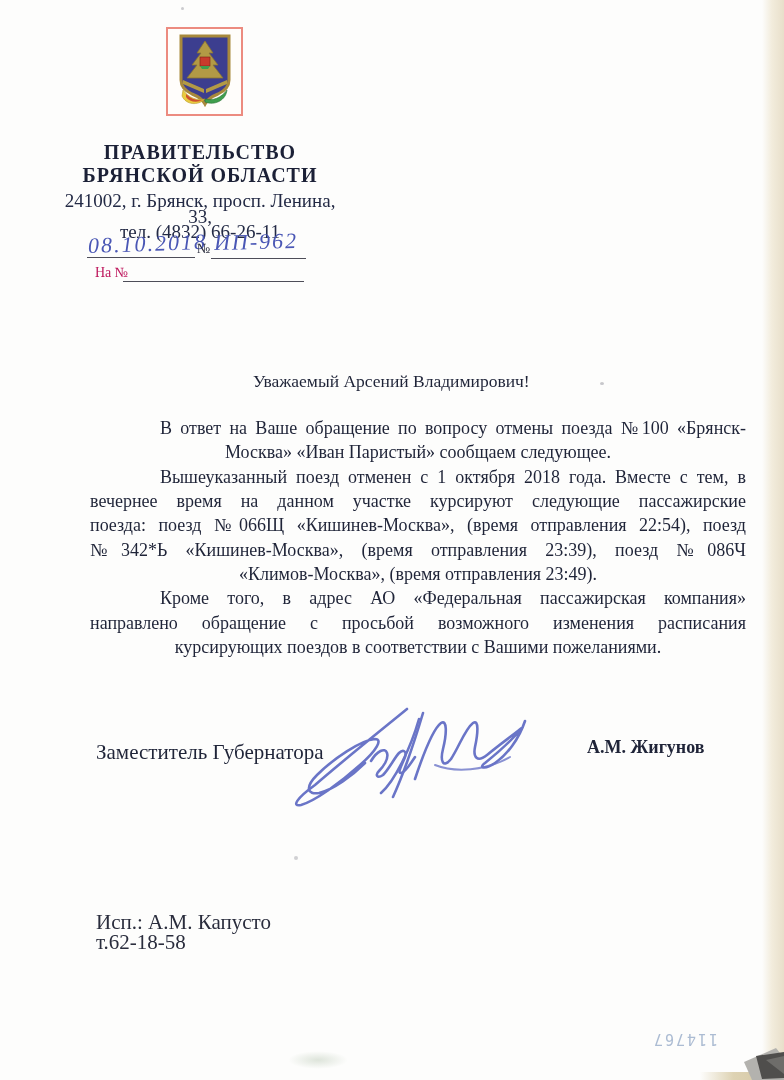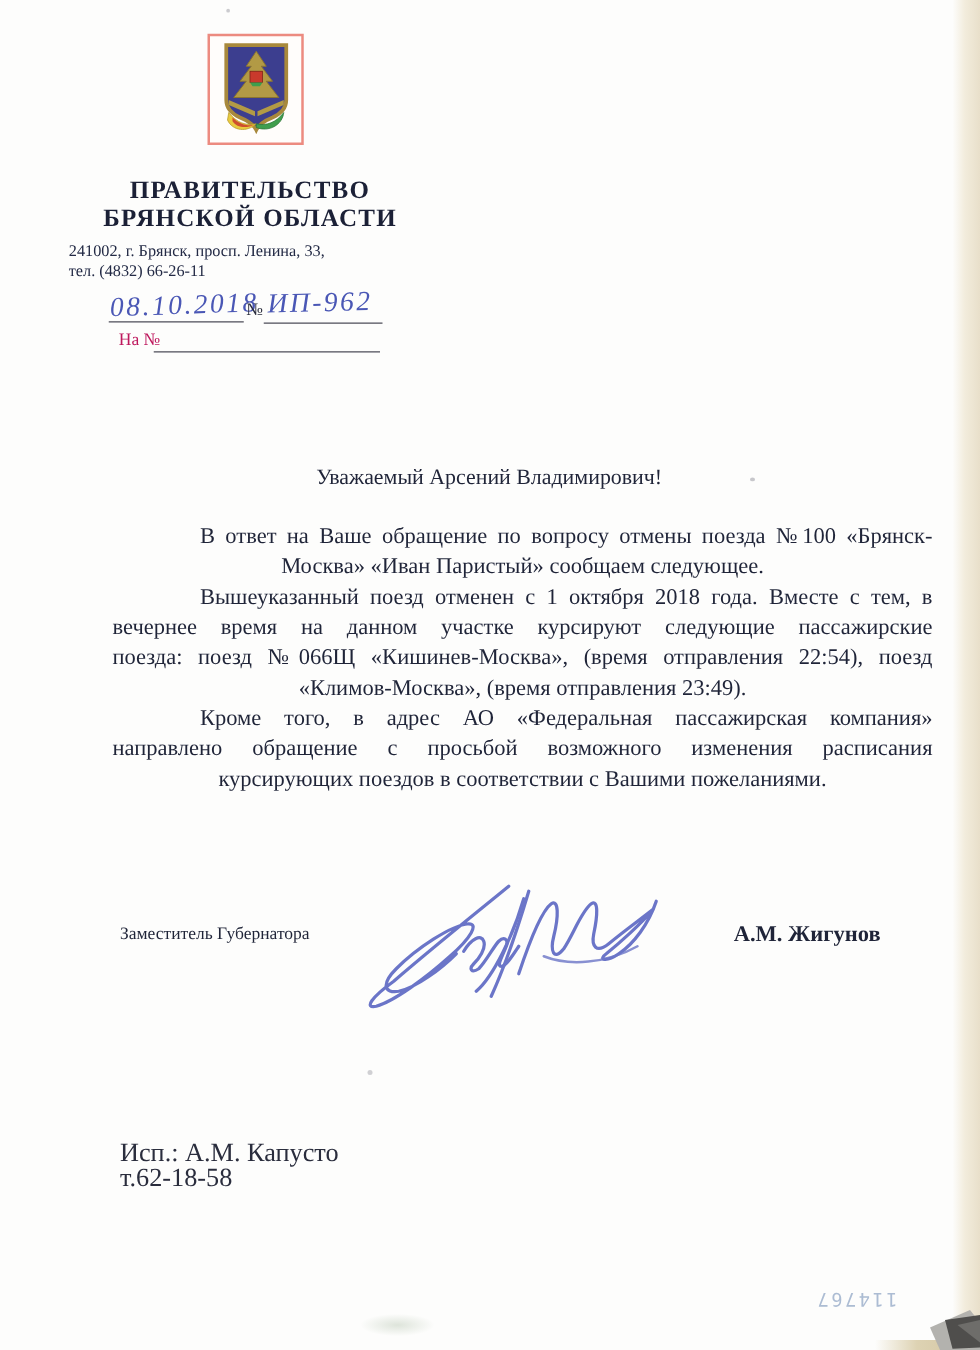--- a/index.html
+++ b/index.html
@@ -11,40 +11,40 @@
   }
   
   .edge-right{position:absolute;top:0;right:0;width:22px;height:100%;
     background:linear-gradient(to right, rgba(242,236,222,0) 0%, #f2ecdc 45%, #e8dfca 100%);}
   
   .arms-box{position:absolute;left:166px;top:27px;width:73px;height:85px;
     border:2px solid #ec8b80;background:#fffdfb;display:flex;align-items:center;justify-content:center;}
   
   .org-name{position:absolute;left:55px;top:141px;width:290px;text-align:center;
     font-weight:bold;font-size:20px;line-height:23px;letter-spacing:1px;color:#1b2036;}
-  .org-addr{position:absolute;left:55px;top:193px;width:290px;
-    font-size:13px;line-height:15.5px;color:#232a45;font-family:Liberation Serif, serif;}
+  .org-addr{position:absolute;left:55px;top:193px;width:290px;text-align:center;
+    font-size:19px;line-height:15.5px;color:#232a45;font-family:Liberation Serif, serif;}
   
   .hw{font-style:italic;color:#4a57b5;font-size:22px;letter-spacing:2px;white-space:nowrap;}
   .hw-date{position:absolute;left:88px;top:231px;transform:rotate(-2deg);}
   .hw-num{position:absolute;left:214px;top:229px;transform:rotate(-1.5deg);}
   .no-sign{position:absolute;left:197px;top:241px;font-size:14px;color:#2a2d3d;}
   .u1{position:absolute;left:87px;top:257px;width:108px;border-bottom:1.4px solid #4d4d58;}
   .u2{position:absolute;left:211px;top:258px;width:95px;border-bottom:1.4px solid #4d4d58;}
   .na-no{position:absolute;left:95px;top:265px;font-size:14px;color:#be185d;}
   .u3{position:absolute;left:123px;top:281px;width:181px;border-bottom:1.4px solid #4d4d58;}
   
   .salutation{position:absolute;left:253px;top:371px;font-size:17.5px;color:#1f2438;}
   .body-text{position:absolute;left:58px;top:416px;width:656px;font-size:18px;
     line-height:24.35px;color:#1f2438;margin-left:32px;}
   .ln{text-align:justify;text-align-last:justify;}
   .ln-last{text-align:center;}
   .ind{text-indent:70px;}
   
-  .sig-title{position:absolute;left:96px;top:740px;font-size:14px;color:#1f2438;}
+  .sig-title{position:absolute;left:96px;top:740px;font-size:21px;color:#1f2438;}
   .sig-name{position:absolute;left:587px;top:737px;font-size:18px;color:#1f2438;font-weight:bold;}
   .sig-svg{position:absolute;left:285px;top:693px;}
   
   .exec{position:absolute;left:96px;top:912px;font-size:21px;line-height:20px;color:#2a2d3d;}
   
   .page-num{position:absolute;left:644px;top:1030px;width:82px;text-align:center;
     transform:rotate(180deg);font-family:"DejaVu Sans Mono","Liberation Mono",monospace;
     font-size:15px;letter-spacing:2px;color:rgba(122,148,186,0.62);}
   .corner{position:absolute;left:742px;top:1044px;}
   .tan-strip{position:absolute;left:700px;top:1072px;width:84px;height:8px;
@@ -98,20 +98,21 @@
   <div class="u3"></div>
 
   <div class="salutation">Уважаемый Арсений Владимирович!</div>
 
   <div class="body-text">
     <div class="ln ind">В ответ на Ваше обращение по вопросу отмены поезда №100 «Брянск-</div>
     <div class="ln-last">Москва» «Иван Паристый» сообщаем следующее.</div>
     <div class="ln ind">Вышеуказанный поезд отменен с 1 октября 2018 года. Вместе с тем, в</div>
     <div class="ln">вечернее время на данном участке курсируют следующие пассажирские</div>
     <div class="ln">поезда: поезд №066Щ «Кишинев-Москва», (время отправления 22:54), поезд</div>
+    <div class="ln">№342*Ь «Кишинев-Москва», (время отправления 23:39), поезд №086Ч</div>
     <div class="ln-last">«Климов-Москва», (время отправления 23:49).</div>
     <div class="ln ind">Кроме того, в адрес АО «Федеральная пассажирская компания»</div>
     <div class="ln">направлено обращение с просьбой возможного изменения расписания</div>
     <div class="ln-last">курсирующих поездов в соответствии с Вашими пожеланиями.</div>
   </div>
 
   <div class="sig-title">Заместитель Губернатора</div>
   <div class="sig-name">А.М. Жигунов</div>
   <svg class="sig-svg" width="250" height="118" viewBox="0 0 250 118">
     <g fill="none" stroke="#5b67c2" stroke-width="2.6" stroke-linecap="round" opacity="0.9">

